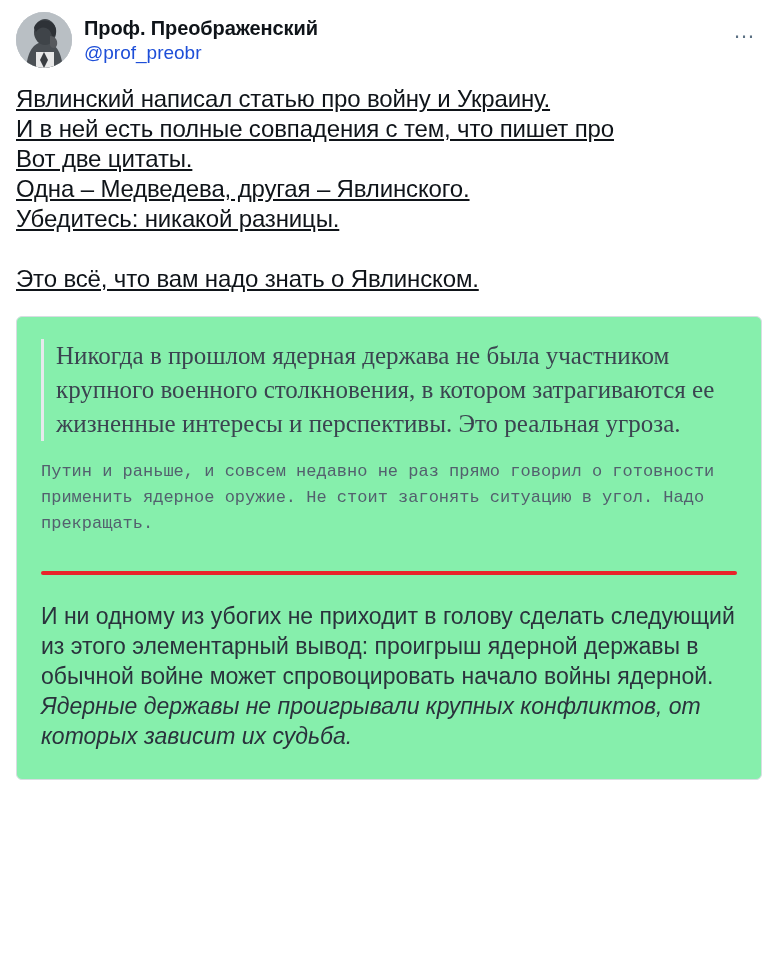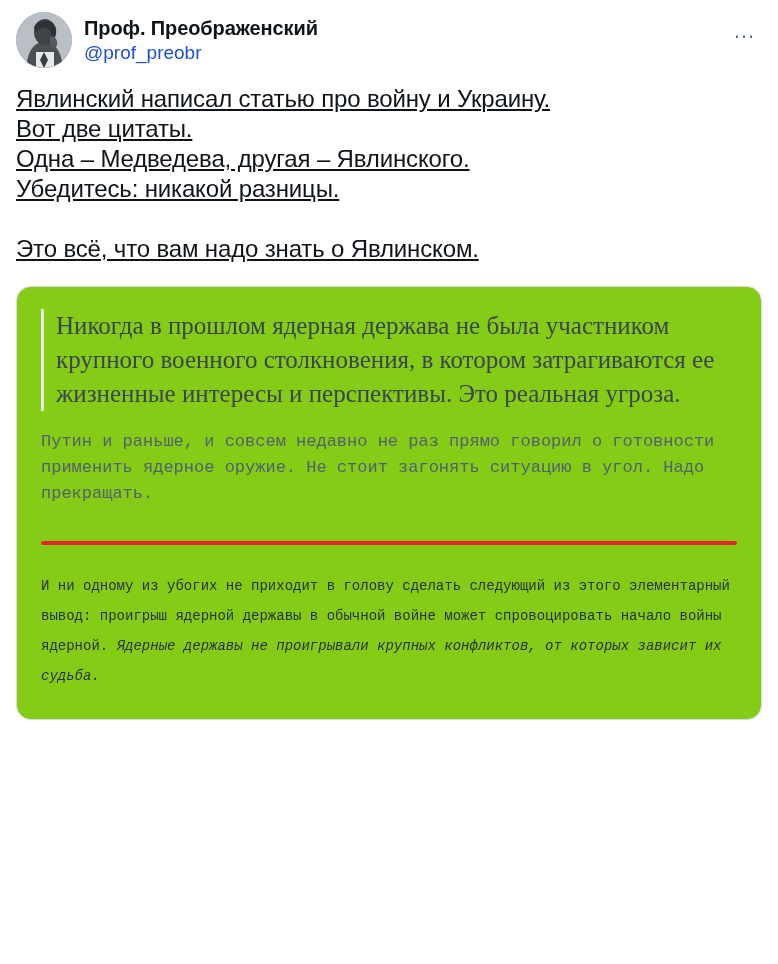--- a/index.html
+++ b/index.html
@@ -82,22 +82,22 @@
   .tweet-body p {
     margin: 0;
     text-decoration: underline;
   }
   .tweet-body .spacer {
     height: 30px;
   }
   .card {
     margin-top: 22px;
     border: 1px solid #d8dde2;
-    border-radius: 15px;
-    background: #84cc16;
+    border-radius: 6px;
+    background: #86efac;
     overflow: hidden;
     padding: 22px 24px 28px 24px;
     box-sizing: border-box;
   }
   .quote-serif {
     font-family: "Liberation Serif", serif;
     color: #3b4450;
     font-size: 25px;
     line-height: 34px;
     padding-left: 12px;
@@ -111,23 +111,23 @@
     line-height: 26px;
     margin: 18px 0 0 0;
   }
   .red-divider {
     height: 4px;
     background: #e8232a;
     margin: 34px 0 26px 0;
     border-radius: 2px;
   }
   .quote-sans {
-    font-family: Liberation Mono, monospace;
+    font-family: Liberation Sans, sans-serif;
     color: #2a323c;
-    font-size: 14px;
+    font-size: 23px;
     line-height: 30px;
     margin: 0;
   }
   .quote-sans .italic {
     font-style: italic;
     display: inline;
   }
 </style>
 </head>
 <body>
@@ -151,20 +151,21 @@
     <div class="names">
       <div class="display-name">Проф. Преображенский</div>
       <div class="handle">@prof_preobr</div>
     </div>
 
     <div class="more-btn">…</div>
   </div>
 
   <div class="tweet-body">
     <p>Явлинский написал статью про войну и Украину.</p>
+    <p>И в ней есть полные совпадения с тем, что пишет про</p>
     <p>Вот две цитаты.</p>
     <p>Одна – Медведева, другая – Явлинского.</p>
     <p>Убедитесь: никакой разницы.</p>
     <div class="spacer"></div>
     <p>Это всё, что вам надо знать о Явлинском.</p>
   </div>
 
   <div class="card">
     <p class="quote-serif">Никогда в прошлом ядерная держава не была участником крупного военного столкновения, в котором затрагиваются ее жизненные интересы и перспективы. Это реальная угроза.</p>
     <p class="quote-serif-small">Путин и раньше, и совсем недавно не раз прямо говорил о готовности применить ядерное оружие. Не стоит загонять ситуацию в угол. Надо прекращать.</p>

